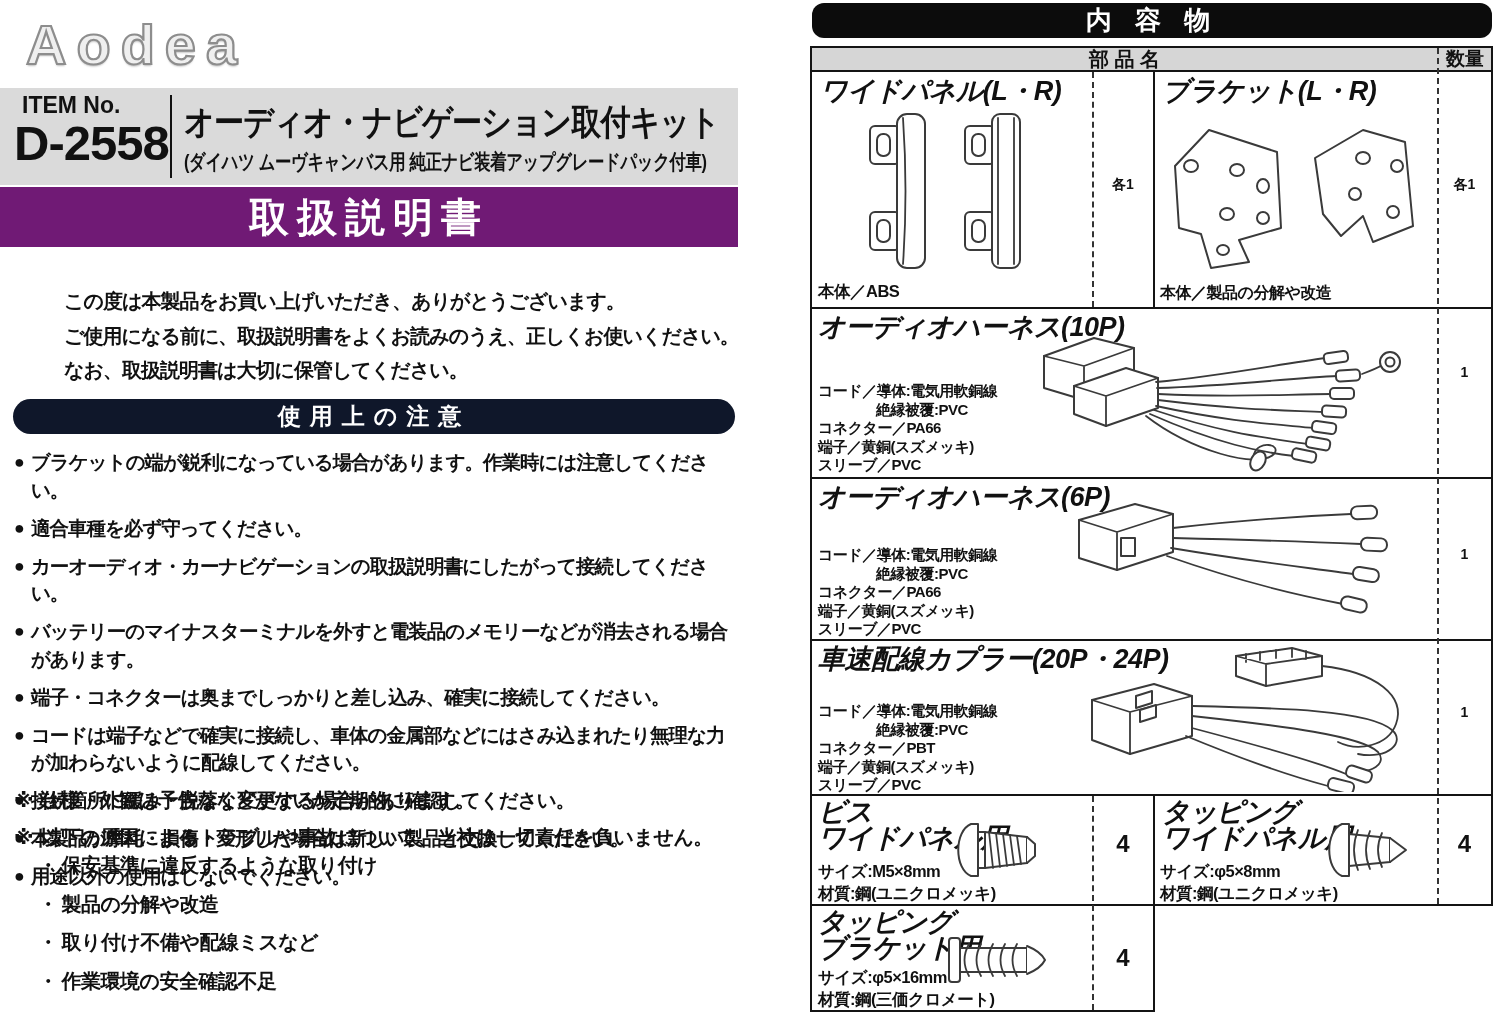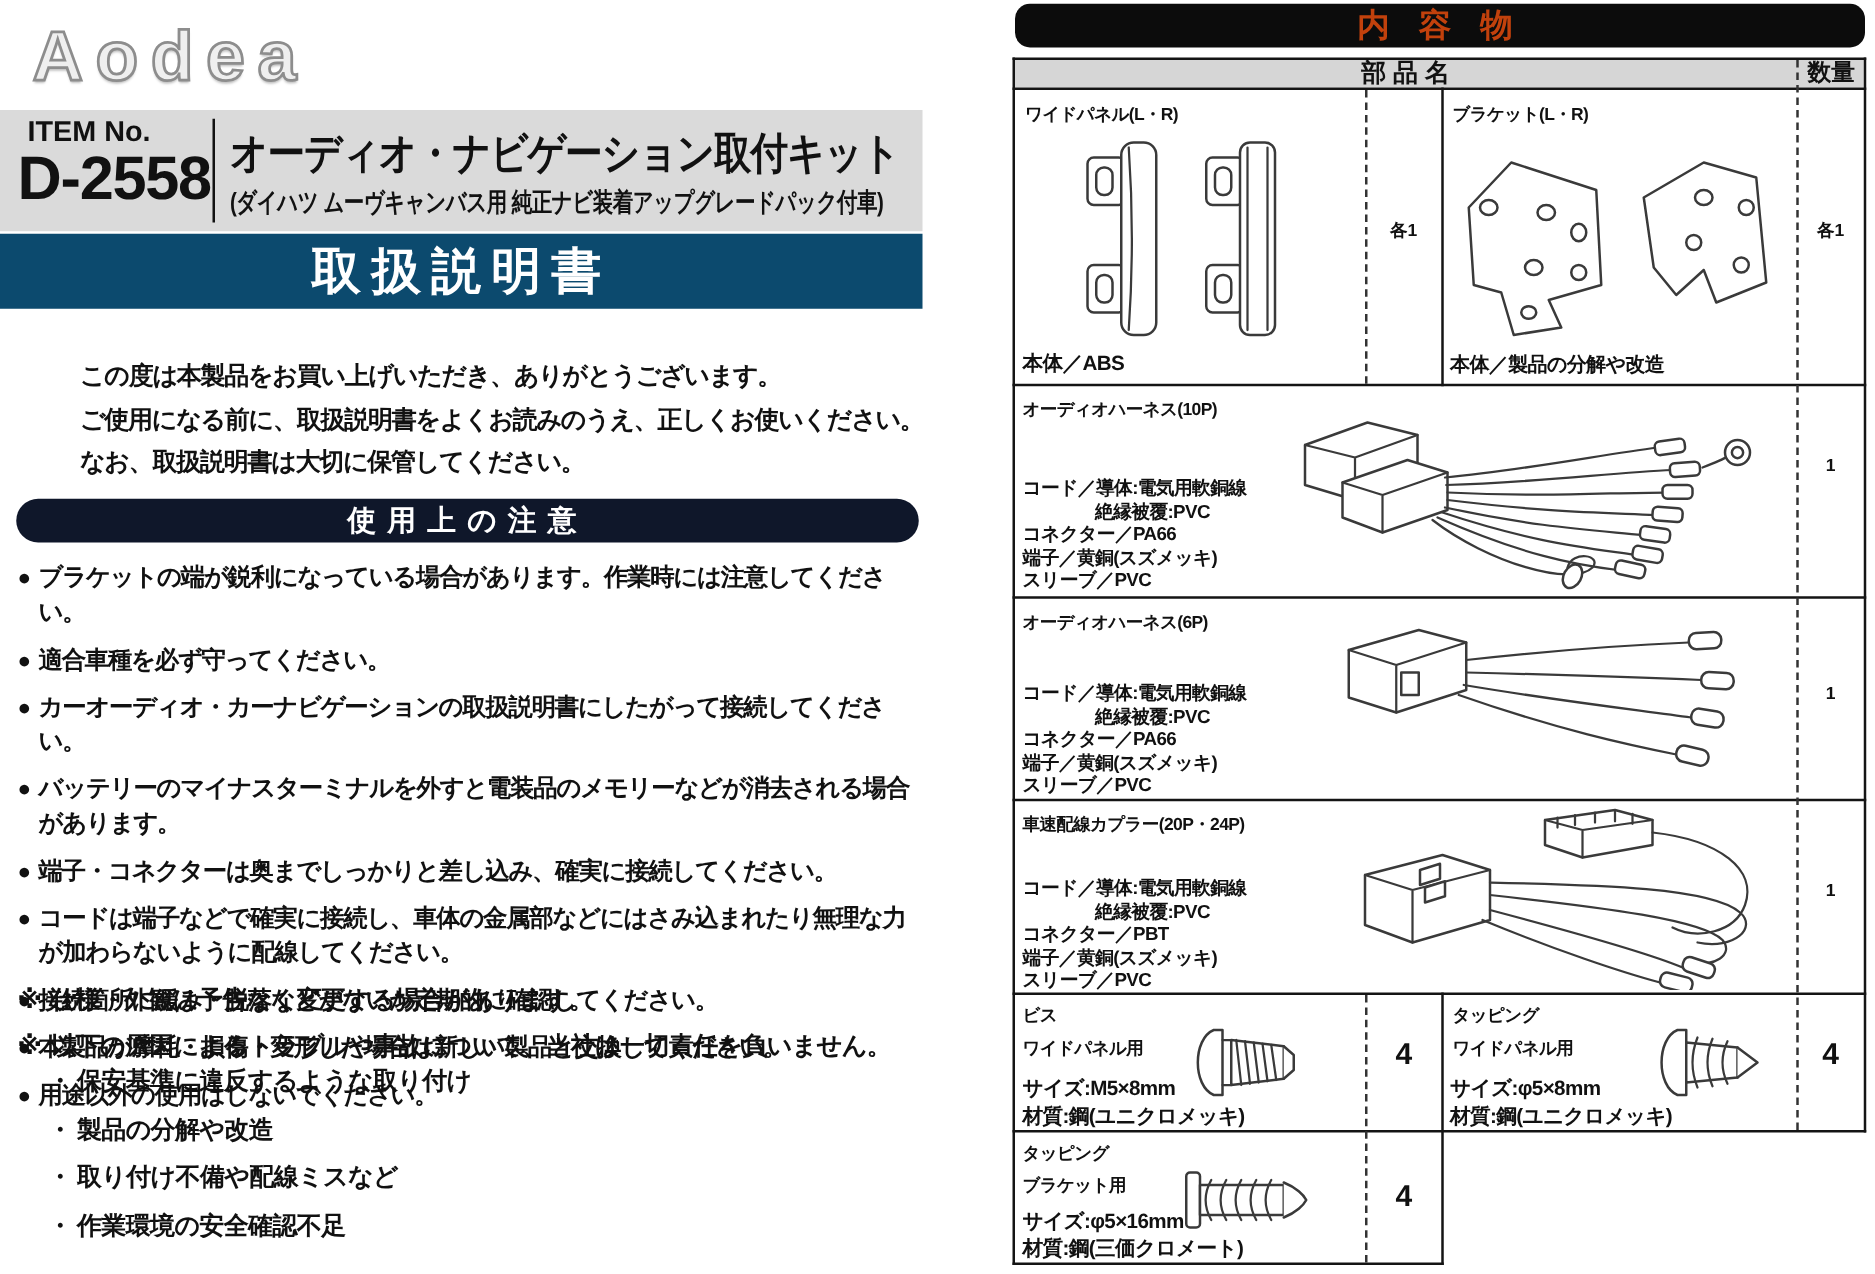--- a/index.html
+++ b/index.html
@@ -10,41 +10,41 @@
   .logo{left:26px;top:12px;font-size:56px;font-weight:700;letter-spacing:10px;
         color:#efefef;-webkit-text-stroke:2.2px #8d8d8d;text-shadow:0 2px 2px rgba(0,0,0,.25);}
   .item-band{position:absolute;left:0;top:88px;width:738px;height:97px;background:#dadada;}
   .item-label{left:22px;top:4px;font-size:23px;font-weight:700;}
   .item-no{left:14px;top:27px;font-size:49px;font-weight:800;letter-spacing:-1px;}
   .band-divider{position:absolute;left:170px;top:7px;width:2px;height:83px;background:#111;}
   .kit-title{left:184px;top:11px;font-size:35px;font-weight:800;white-space:nowrap;
              transform:scaleX(.86);transform-origin:left top;letter-spacing:-1px;}
   .kit-subtitle{left:184px;top:60px;font-size:21px;font-weight:700;white-space:nowrap;
              transform:scaleX(.78);transform-origin:left top;letter-spacing:-.5px;}
-  .manual-bar{position:absolute;left:0;top:187px;width:738px;height:60px;background:#0c4a6e;
+  .manual-bar{position:absolute;left:0;top:187px;width:738px;height:60px;background:#701a75;
               color:#fff;text-align:center;line-height:60px;font-size:40px;font-weight:700;letter-spacing:8px;}
   .intro{left:64px;top:284px;font-size:20px;font-weight:600;line-height:34.5px;letter-spacing:-1px;white-space:pre-line;}
   .caution-bar{position:absolute;left:13px;top:399px;width:722px;height:35px;border-radius:18px;background:#0f172a;
                color:#fff;text-align:center;line-height:35px;font-size:23px;font-weight:700;letter-spacing:9px;}
   .bullets{position:absolute;left:14px;top:449px;width:720px;}
   .bullet{display:flex;gap:7px;margin-bottom:10.5px;font-size:19.5px;font-weight:600;line-height:27.5px;letter-spacing:-1px;}
   .bullet .b{flex:0 0 auto;font-size:18px;line-height:27.5px;}
   .notes{position:absolute;left:14px;top:786px;width:720px;}
   .note{display:flex;gap:8px;margin-bottom:9px;font-size:20px;font-weight:600;line-height:28px;letter-spacing:-.5px;}
   .subnotes{position:absolute;left:38px;top:846px;width:680px;}
   .subnote{display:flex;gap:4px;font-size:20px;font-weight:600;line-height:38.5px;letter-spacing:-.5px;}
   
   .contents-bar{position:absolute;left:812px;top:3px;width:680px;height:35px;border-radius:12px;background:#0c0c0c;
-                color:#c2410c;text-align:center;line-height:35px;font-size:26px;font-weight:700;letter-spacing:8px;}
+                color:#ffffff;text-align:center;line-height:35px;font-size:26px;font-weight:700;letter-spacing:8px;}
   .hl{position:absolute;height:2px;background:#141414;}
   .vl{position:absolute;width:2px;background:#141414;}
   .dl{position:absolute;width:0;border-left:2px dashed #333;}
   .thead-bg{position:absolute;left:812px;top:48px;width:679px;height:22px;background:#d6d6d6;}
   .th{position:absolute;top:47px;text-align:center;font-size:20px;font-weight:700;line-height:24px;}
-  .pname{font-size:14px;font-weight:700;letter-spacing:-.5px;line-height:26px;}
+  .pname{font-size:27px;font-weight:700;letter-spacing:-.5px;line-height:26px;font-style:italic;}
   .pspec{font-size:15px;font-weight:600;line-height:18.6px;letter-spacing:-.5px;}
   .pspec2{font-size:16.5px;font-weight:600;line-height:22px;letter-spacing:-.5px;}
   .qty{text-align:center;font-size:14px;font-weight:700;}
   .qty4{text-align:center;font-size:24px;font-weight:700;}
   .ill{position:absolute;}
   .ill svg{display:block;width:100%;height:100%;}
   .ln{stroke:#3a3a3a;stroke-width:2;fill:#fff;stroke-linejoin:round;stroke-linecap:round;}
   .lnn{stroke:#3a3a3a;stroke-width:1.8;fill:none;stroke-linejoin:round;stroke-linecap:round;}
 </style>
 </head>

